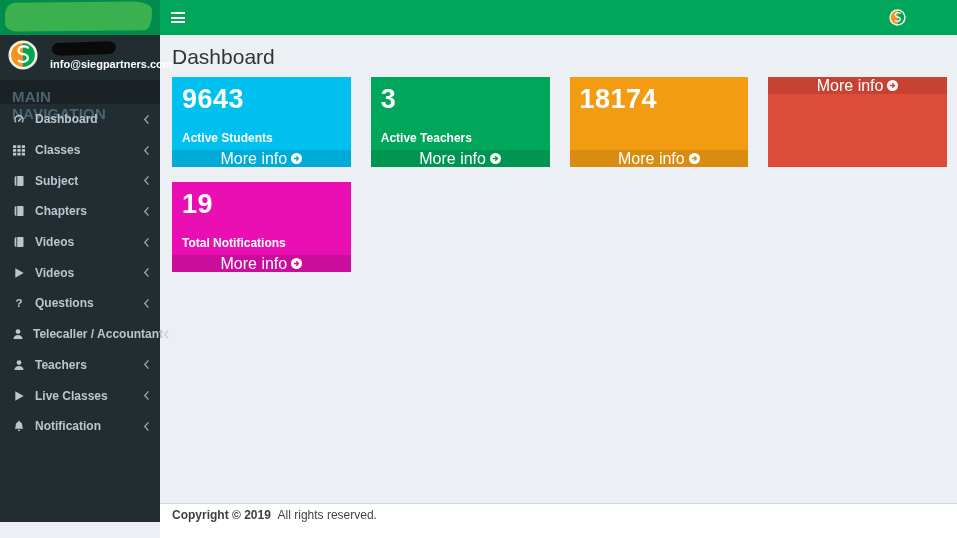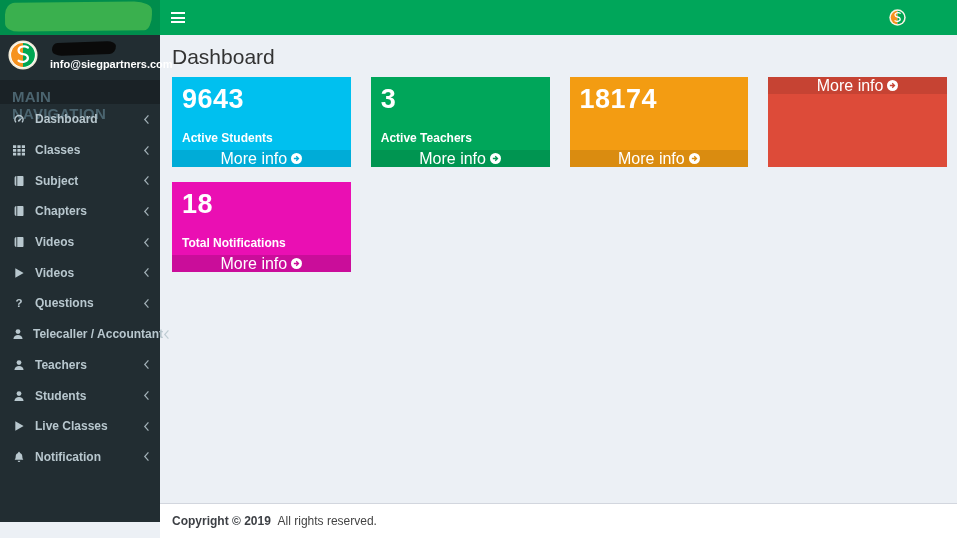--- a/index.html
+++ b/index.html
@@ -88,21 +88,21 @@
     height: 17px; background: var(--dk); color: #fff; text-decoration: none;
     font-size: 16px; display: flex; align-items: center; justify-content: center;
     gap: 4px; cursor: pointer;
   }
   .ib-arrow svg { width: 11px; height: 11px; display: block; }
 
   
   .page-footer {
     position: absolute; left: 0; right: 0; bottom: 0; height: 35px;
     background: #fff; border-top: 1px solid #d2d6de;
-    padding: 10px 0 0 12px; font-size: 12px; color: #444;
+    padding: 4px 0 0 12px; font-size: 12px; color: #444;
   }
   .page-footer strong { margin-right: 4px; color: #3c3f44; }
 </style>
 </head>
 <body>
 
 <div class="app">
 
   <div class="logo-area">
     <div class="logo-scribble"></div>
@@ -266,34 +266,20 @@
             </svg>
           </span>
           <span class="menu-label">Teachers</span>
           <span class="menu-chevron">
             <svg viewBox="0 0 8 12">
               <path d="M6.2 1.3L2 6l4.2 4.7" fill="none" stroke="currentColor" stroke-width="1.4"></path>
             </svg>
           </span>
         </li>
 
-        <li class="menu-item">
-          <span class="menu-icon">
-            <svg viewBox="0 0 12 12">
-              <circle cx="6" cy="3.6" r="2.4"></circle>
-              <path d="M1.4 11c.2-2.6 2.2-4 4.6-4s4.4 1.4 4.6 4z"></path>
-            </svg>
-          </span>
-          <span class="menu-label">Students</span>
-          <span class="menu-chevron">
-            <svg viewBox="0 0 8 12">
-              <path d="M6.2 1.3L2 6l4.2 4.7" fill="none" stroke="currentColor" stroke-width="1.4"></path>
-            </svg>
-          </span>
-        </li>
 
         <li class="menu-item">
           <span class="menu-icon">
             <svg viewBox="0 0 12 12">
               <path d="M2.3 1.3l8.3 4.7-8.3 4.7z"></path>
             </svg>
           </span>
           <span class="menu-label">Live Classes</span>
           <span class="menu-chevron">
             <svg viewBox="0 0 8 12">
@@ -378,21 +364,21 @@
               <svg viewBox="0 0 12 12">
                 <circle cx="6" cy="6" r="6" fill="#fff"></circle>
                 <path d="M3.1 6h4.8M5.7 3.5L8.2 6 5.7 8.5" fill="none" style="stroke:var(--dk)" stroke-width="1.4"></path>
               </svg>
             </span>
           </a>
         </div>
 
         <div class="info-box" style="--bg: #ea0fb3; --dk: #ca0d9a;">
           <div class="ib-body">
-            <div class="ib-value">18</div>
+            <div class="ib-value">19</div>
             <div class="ib-label">Total Notifications</div>
           </div>
           <a class="ib-footer">
             <span>More info</span>
             <span class="ib-arrow">
               <svg viewBox="0 0 12 12">
                 <circle cx="6" cy="6" r="6" fill="#fff"></circle>
                 <path d="M3.1 6h4.8M5.7 3.5L8.2 6 5.7 8.5" fill="none" style="stroke:var(--dk)" stroke-width="1.4"></path>
               </svg>
             </span>

